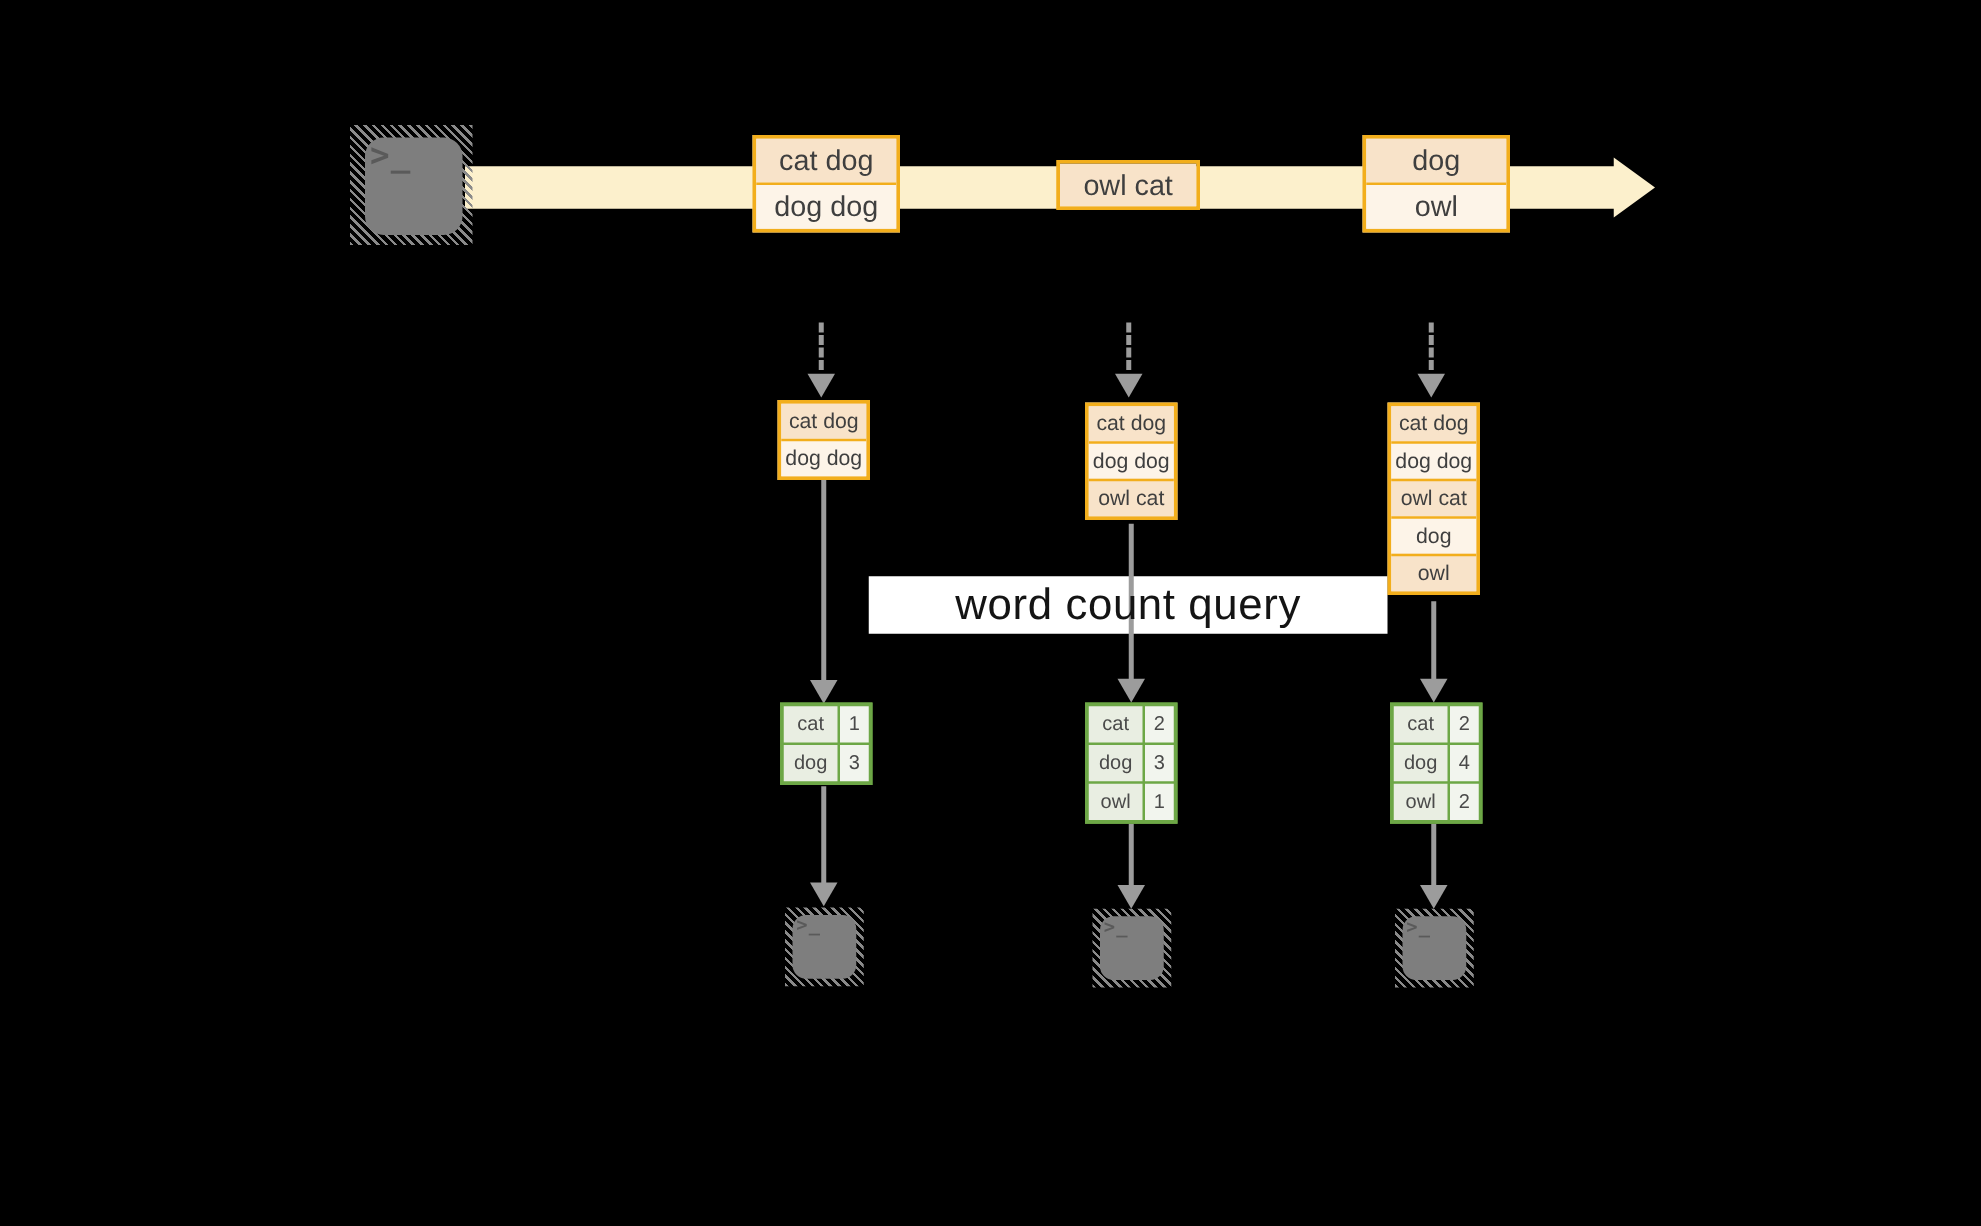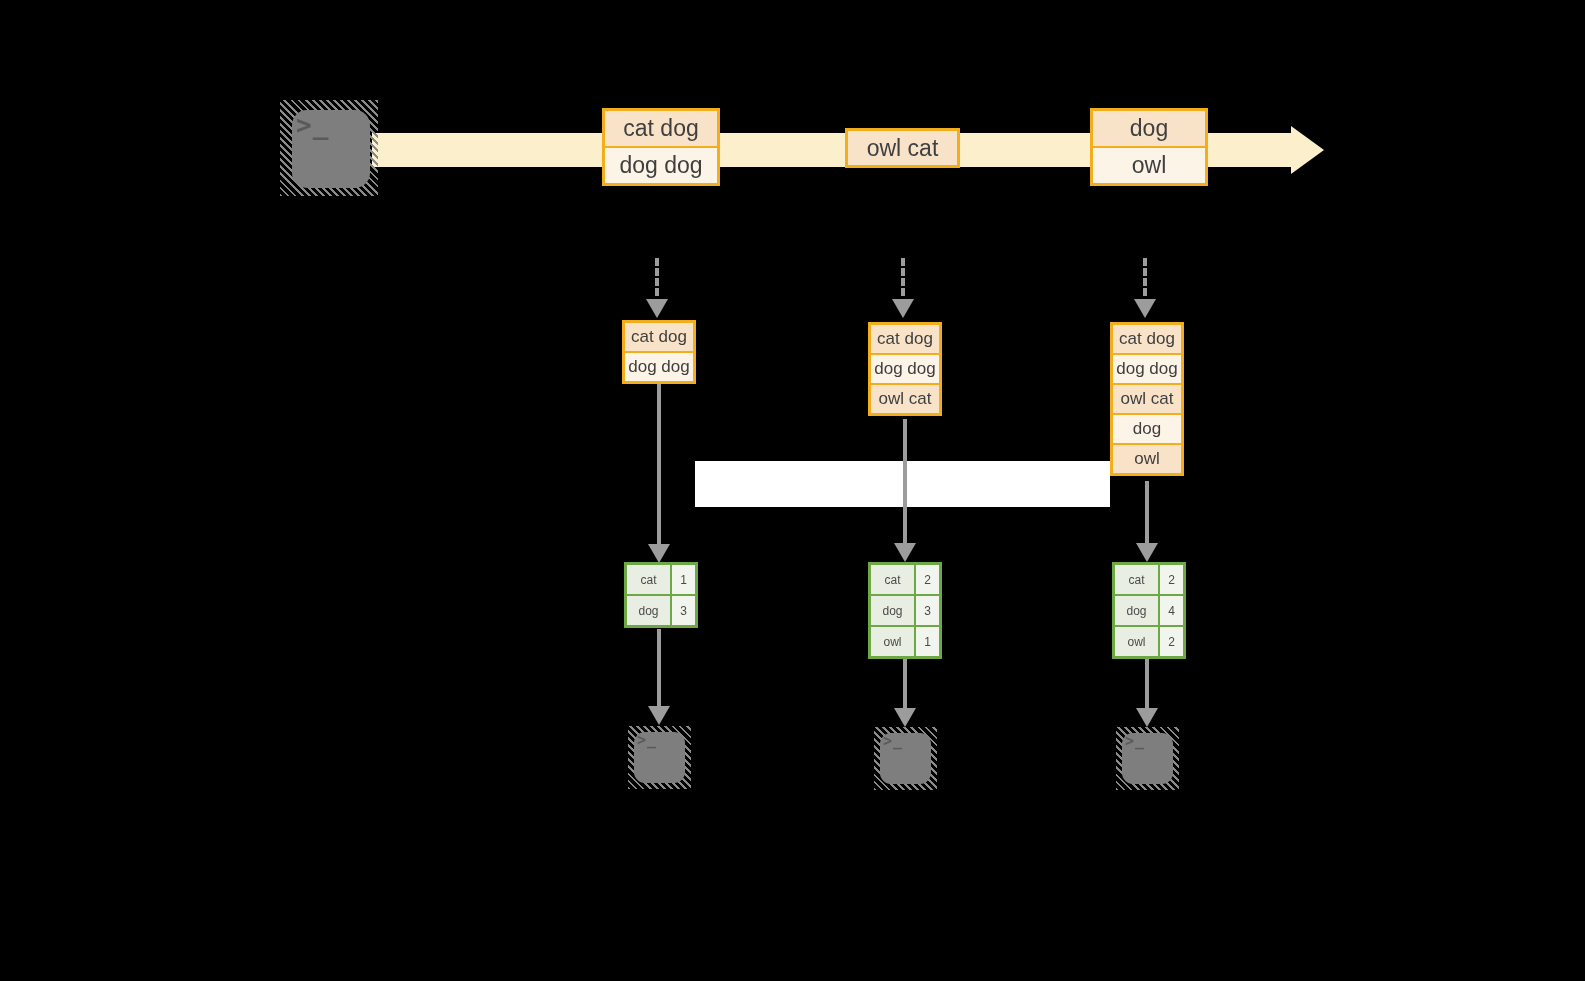--- a/index.html
+++ b/index.html
@@ -37,21 +37,21 @@
   .ahead{position:absolute;width:0;height:0;z-index:2;
     border-left:11px solid transparent;border-right:11px solid transparent;border-top:19px solid #9c9c9c;}
   
   .query-bg{position:absolute;left:695px;top:461px;width:415px;height:46px;background:#ffffff;z-index:1;}
   .query-text{position:absolute;left:695px;top:461px;width:415px;height:46px;z-index:3;
     display:flex;align-items:center;justify-content:center;
     font-size:35px;font-weight:300;color:#141414;letter-spacing:0.5px;}
   
   .gtable{position:absolute;border:3px solid #6DA746;background:#6DA746;z-index:4;
     display:grid;grid-template-columns:43px 23px;gap:2px;}
-  .gcell{height:29px;display:flex;align-items:center;justify-content:center;font-size:12px;color:#4a4a4a;}
+  .gcell{height:29px;display:flex;align-items:center;justify-content:center;font-size:16px;color:#4a4a4a;}
   .gword{background:#E9EEE2;}
   .gval{background:#F2F5EE;}
 </style>
 </head>
 <body>
 
 <div class="canvas">
 
   <div class="band"></div>
   <div class="band-head"></div>
@@ -91,20 +91,21 @@
   </div>
   <div class="obox state" style="left:1110px;top:322px;width:68px;">
     <div class="ocell">cat dog</div>
     <div class="ocell">dog dog</div>
     <div class="ocell">owl cat</div>
     <div class="ocell">dog</div>
     <div class="ocell">owl</div>
   </div>
 
   <div class="query-bg"></div>
+  <div class="query-text">word count query</div>
 
   <div class="vline" style="left:657px;top:384px;height:161px;"></div>
   <div class="ahead" style="left:648px;top:544px;"></div>
   <div class="vline" style="left:903px;top:419px;height:125px;"></div>
   <div class="ahead" style="left:894px;top:543px;"></div>
   <div class="vline" style="left:1145px;top:481px;height:63px;"></div>
   <div class="ahead" style="left:1136px;top:543px;"></div>
 
   <div class="gtable" style="left:624px;top:562px;">
     <div class="gcell gword">cat</div>

